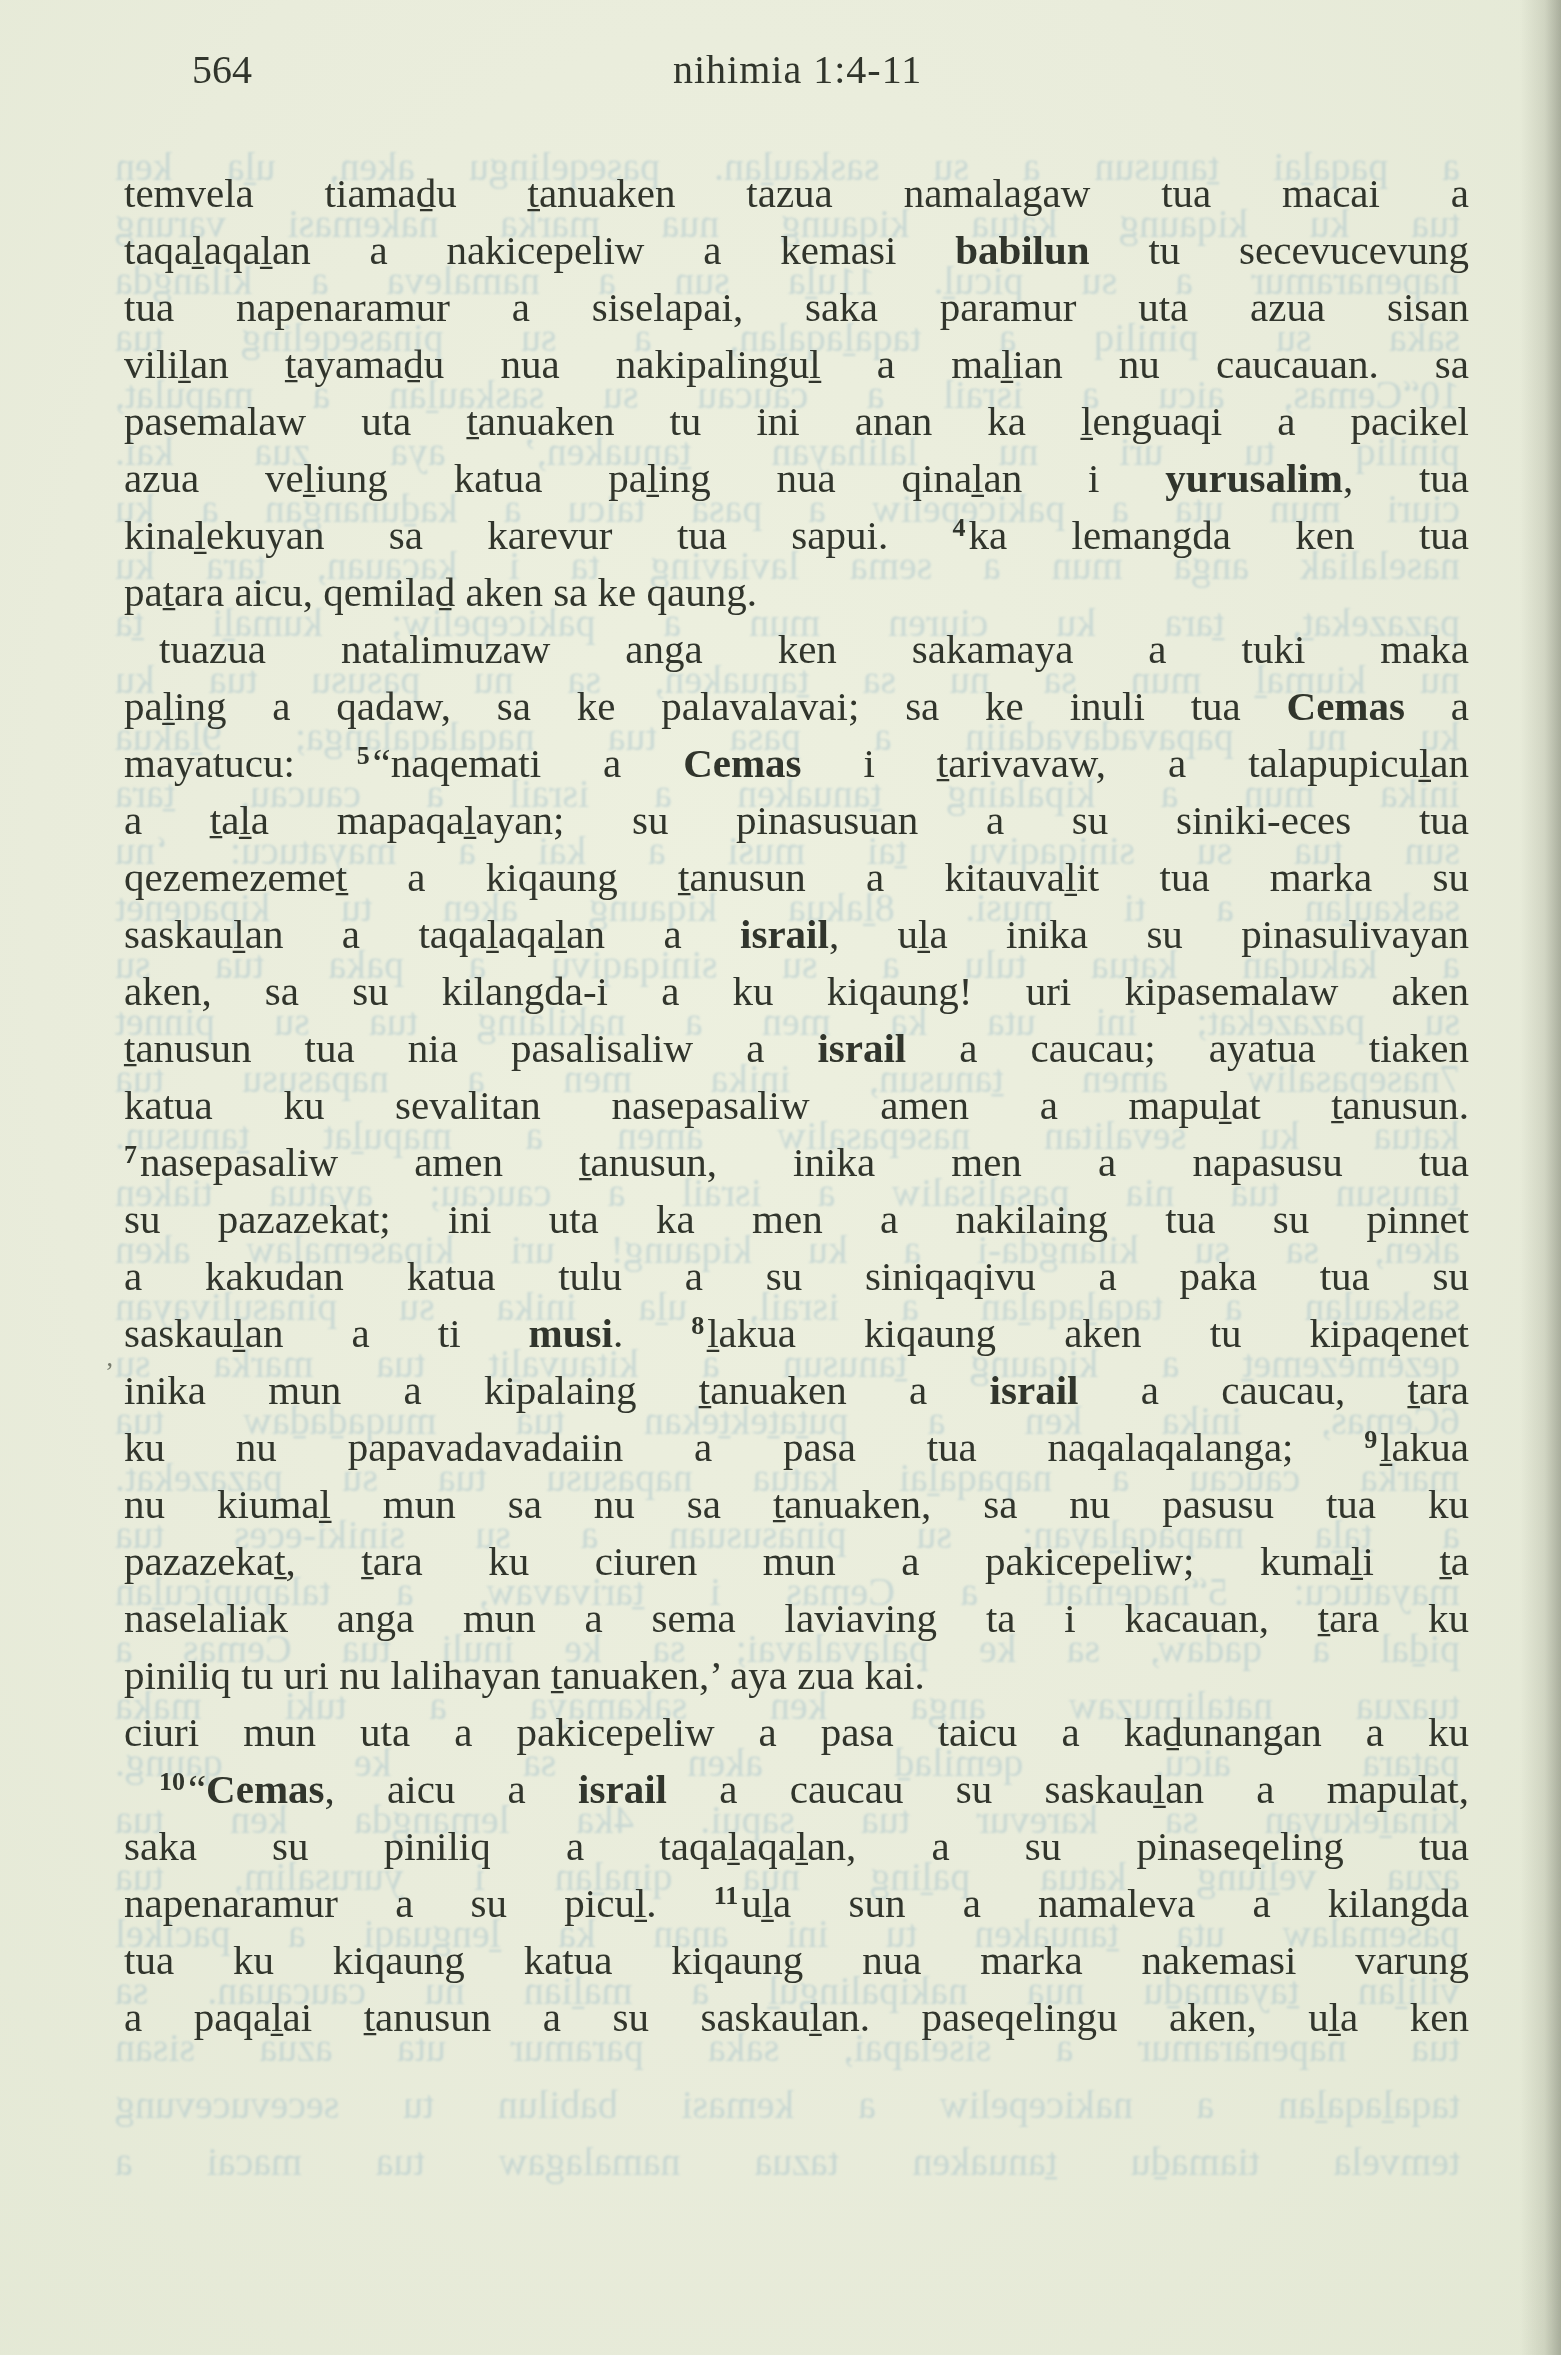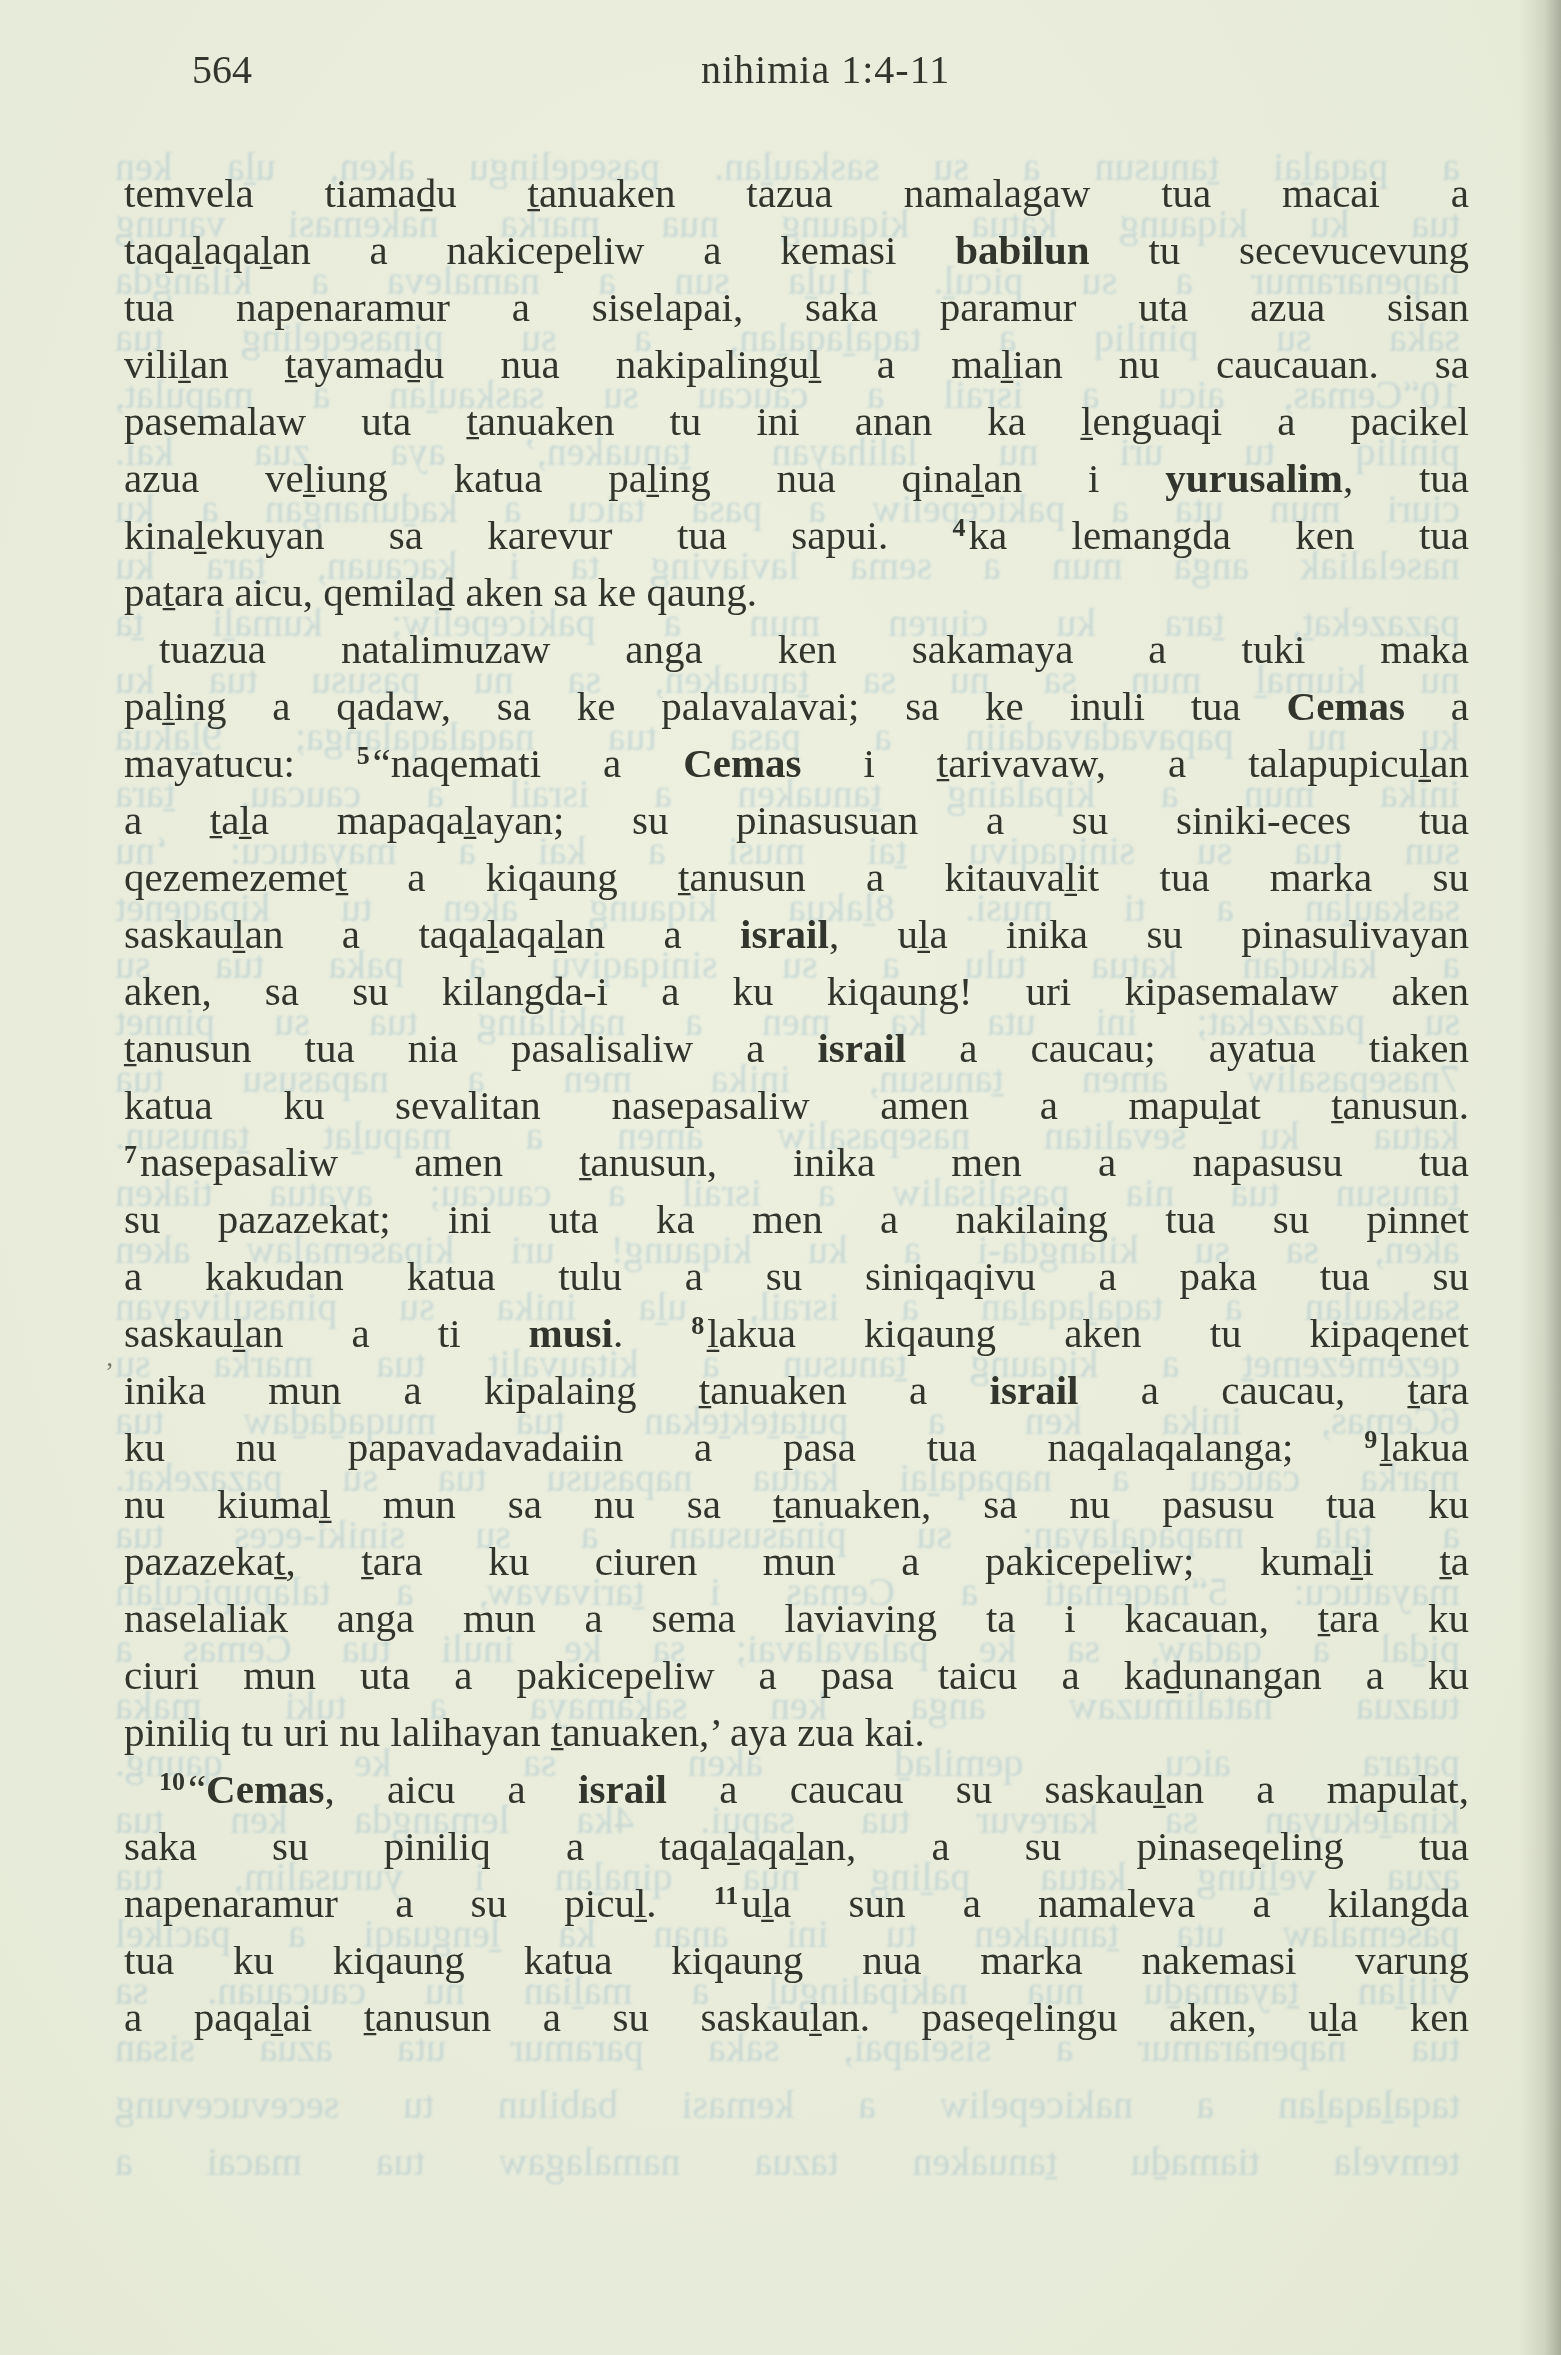--- a/index.html
+++ b/index.html
@@ -35,21 +35,21 @@
     height: 57px; line-height: 57px;
     text-align: justify; text-align-last: justify;
     white-space: nowrap; overflow: hidden;
   }
   .header-num {
     position: absolute; left: 192px; top: 50px;
     font-size: 40px; line-height: 1;
   }
   .header-title {
     position: absolute; left: 673px; top: 50px;
-    font-size: 40px; line-height: 1; letter-spacing: 1px; margin-left: 28px;
+    font-size: 40px; line-height: 1; letter-spacing: 1px;
   }
   .text-block {
     position: absolute; left: 124px; top: 165px; width: 1345px;
   }
   .line {
     height: 57px; line-height: 57px;
     font-size: 41px;
     text-align: justify;
     text-align-last: justify;
   }
@@ -134,22 +134,22 @@
       <div class="line"><span>katua ku sevalitan nasepasaliw amen a mapuḻat ṯanusun.</span></div>
       <div class="line"><span class="v">7</span><span>nasepasaliw amen ṯanusun, inika men a napasusu tua</span></div>
       <div class="line"><span>su pazazekat; ini uta ka men a nakilaing tua su pinnet</span></div>
       <div class="line"><span>a kakudan katua tulu a su siniqaqivu a paka tua su</span></div>
       <div class="line"><span>saskauḻan a ti </span><span class="b">musi</span><span>. </span><span class="v">8</span><span>ḻakua kiqaung aken tu kipaqenet</span></div>
       <div class="line"><span>inika mun a kipalaing ṯanuaken a </span><span class="b">israil</span><span> a caucau, ṯara</span></div>
       <div class="line"><span>ku nu papavadavadaiin a pasa tua naqalaqalanga; </span><span class="v">9</span><span>ḻakua</span></div>
       <div class="line"><span>nu kiumaḻ mun sa nu sa ṯanuaken, sa nu pasusu tua ku</span></div>
       <div class="line"><span>pazazekaṯ, ṯara ku ciuren mun a pakicepeliw; kumaḻi ṯa</span></div>
       <div class="line"><span>naselaliak anga mun a sema laviaving ta i kacauan, ṯara ku</span></div>
+      <div class="line end"><span>piniliq tu uri nu lalihayan ṯanuaken,’ aya zua kai.</span></div>
       <div class="line"><span>ciuri mun uta a pakicepeliw a pasa taicu a kaḏunangan a ku</span></div>
-      <div class="line end"><span>piniliq tu uri nu lalihayan ṯanuaken,’ aya zua kai.</span></div>
       <div class="line indent"><span class="v">10</span><span>“</span><span class="b">Cemas</span><span>, aicu a </span><span class="b">israil</span><span> a caucau su saskauḻan a mapulat,</span></div>
       <div class="line"><span>saka su piniliq a taqaḻaqaḻan, a su pinaseqeling tua</span></div>
       <div class="line"><span>napenaramur a su picuḻ. </span><span class="v">11</span><span>uḻa sun a namaleva a kilangda</span></div>
       <div class="line"><span>tua ku kiqaung katua kiqaung nua marka nakemasi varung</span></div>
       <div class="line"><span>a paqaḻai ṯanusun a su saskauḻan. paseqelingu aken, uḻa ken</span></div>
     </main>
 
   <span class="speck">’</span>
 
   <div class="edge-shadow"></div>

